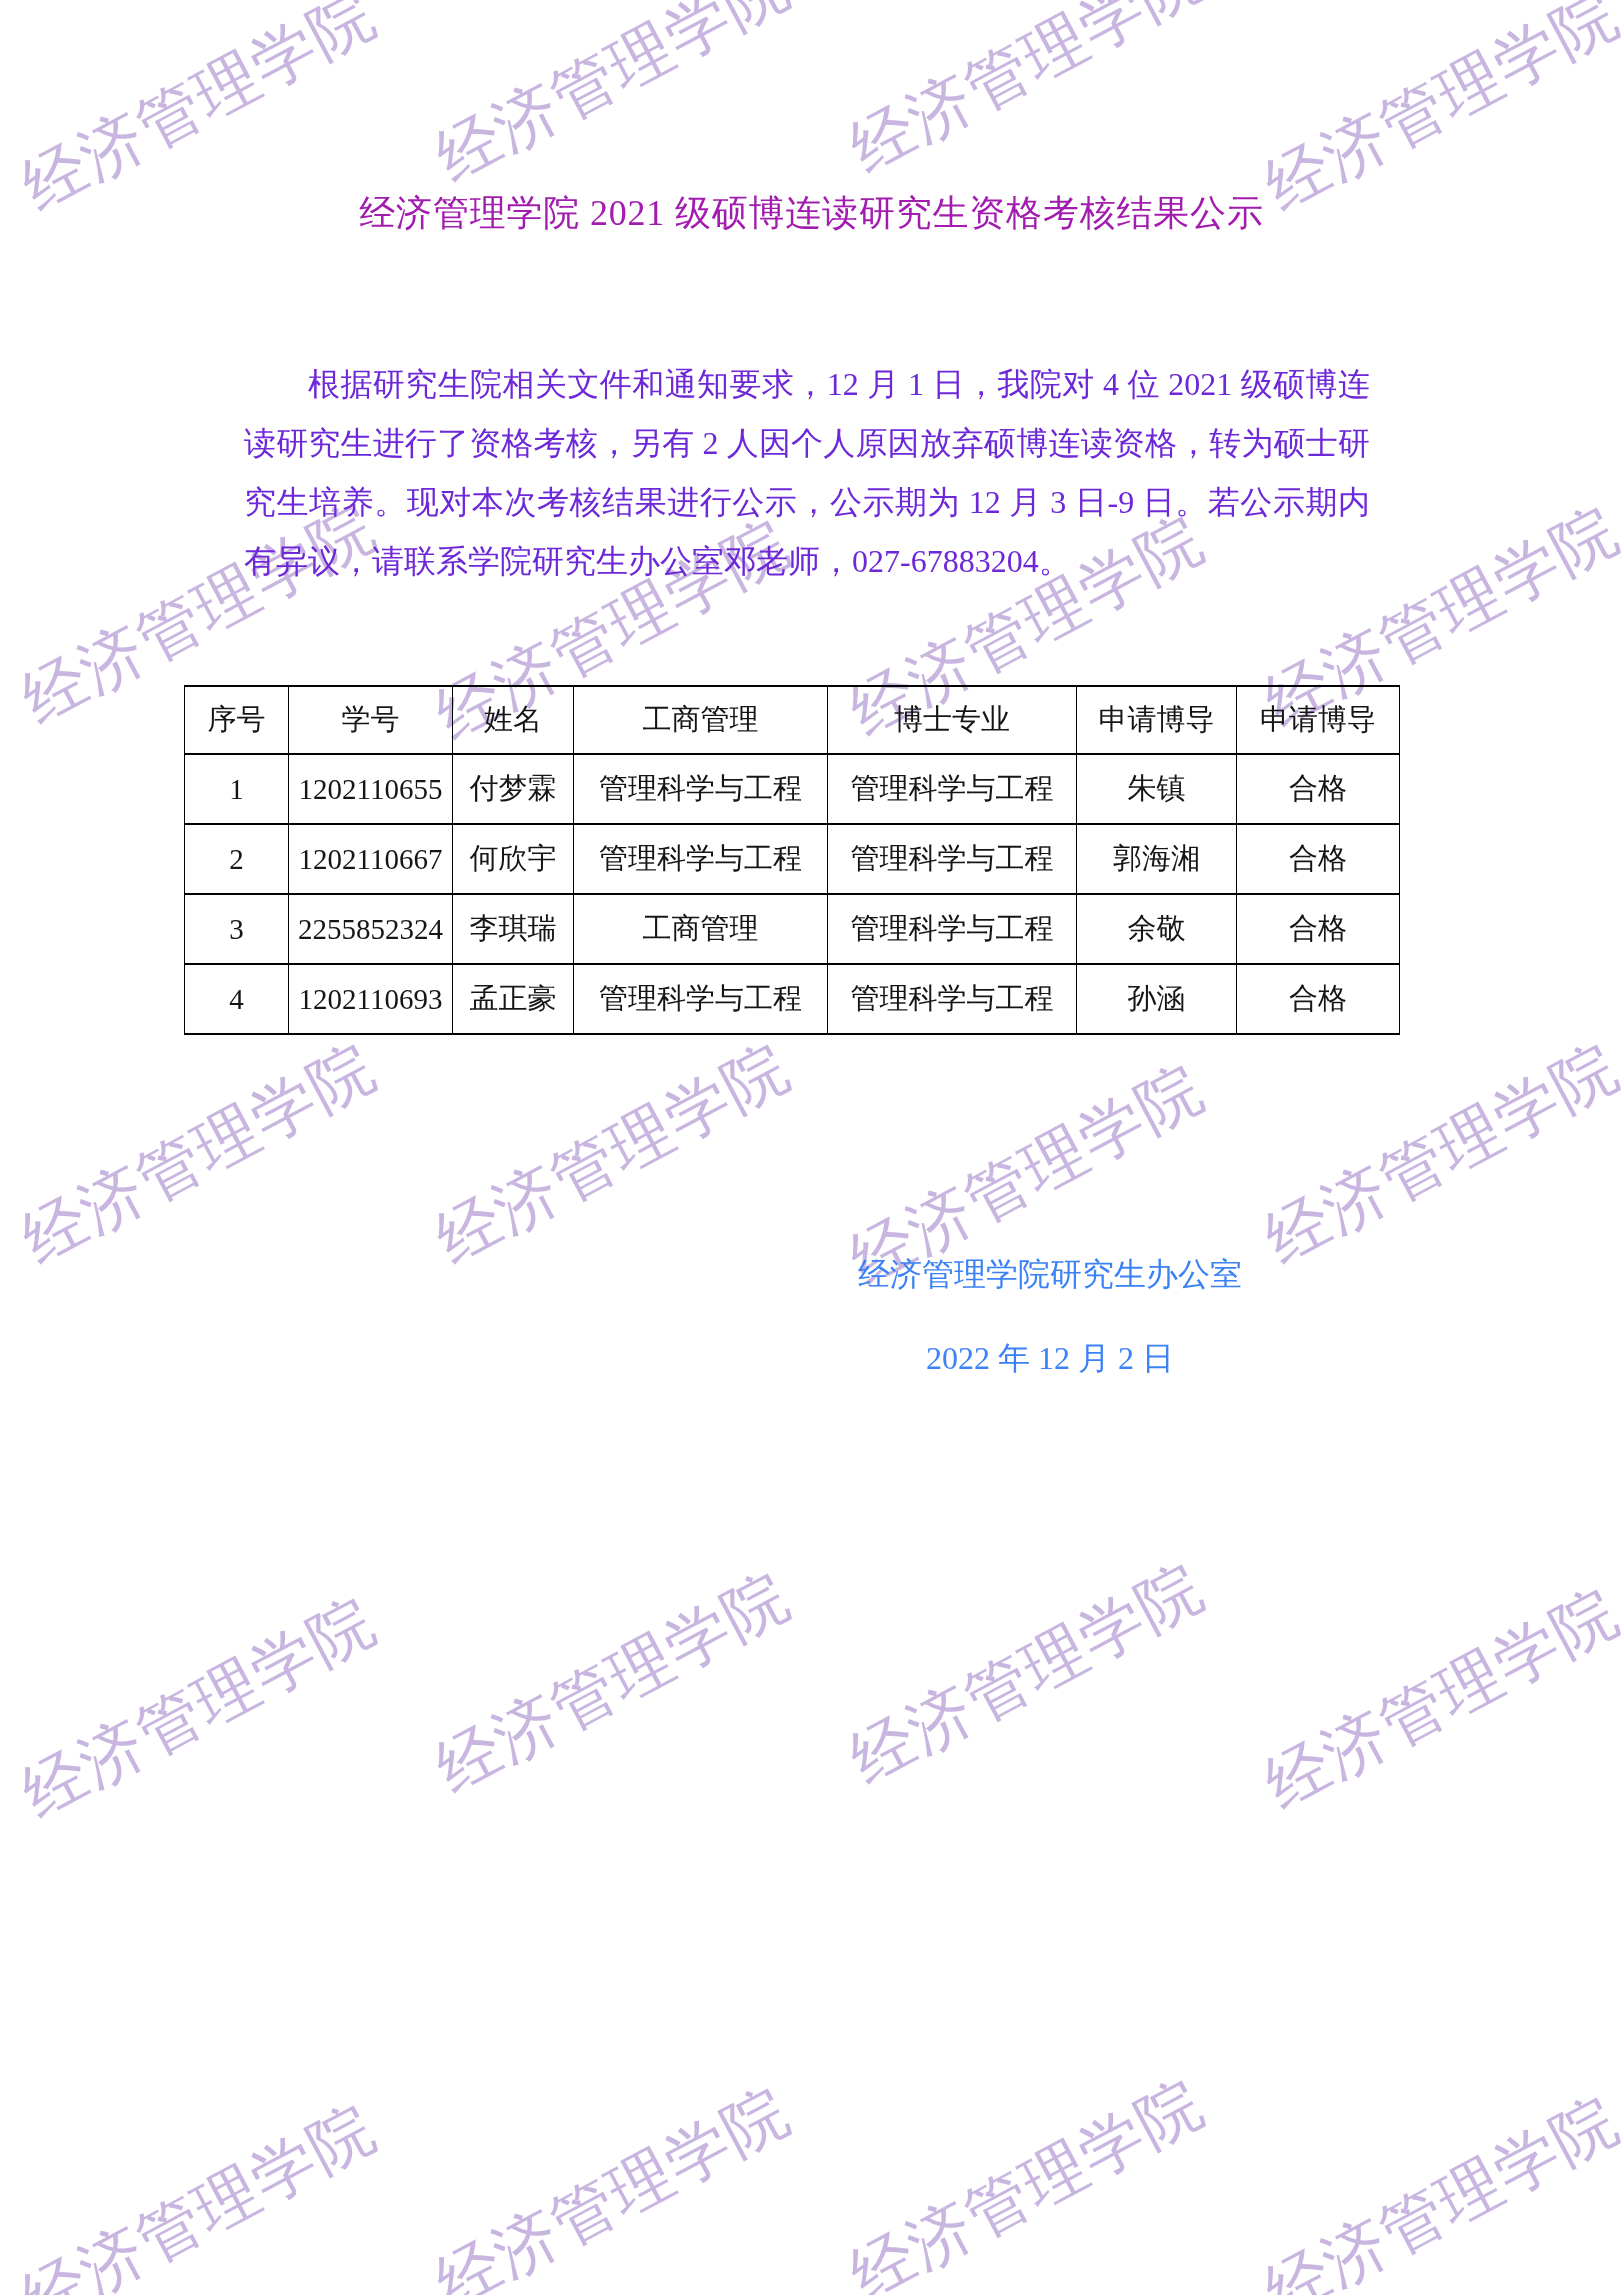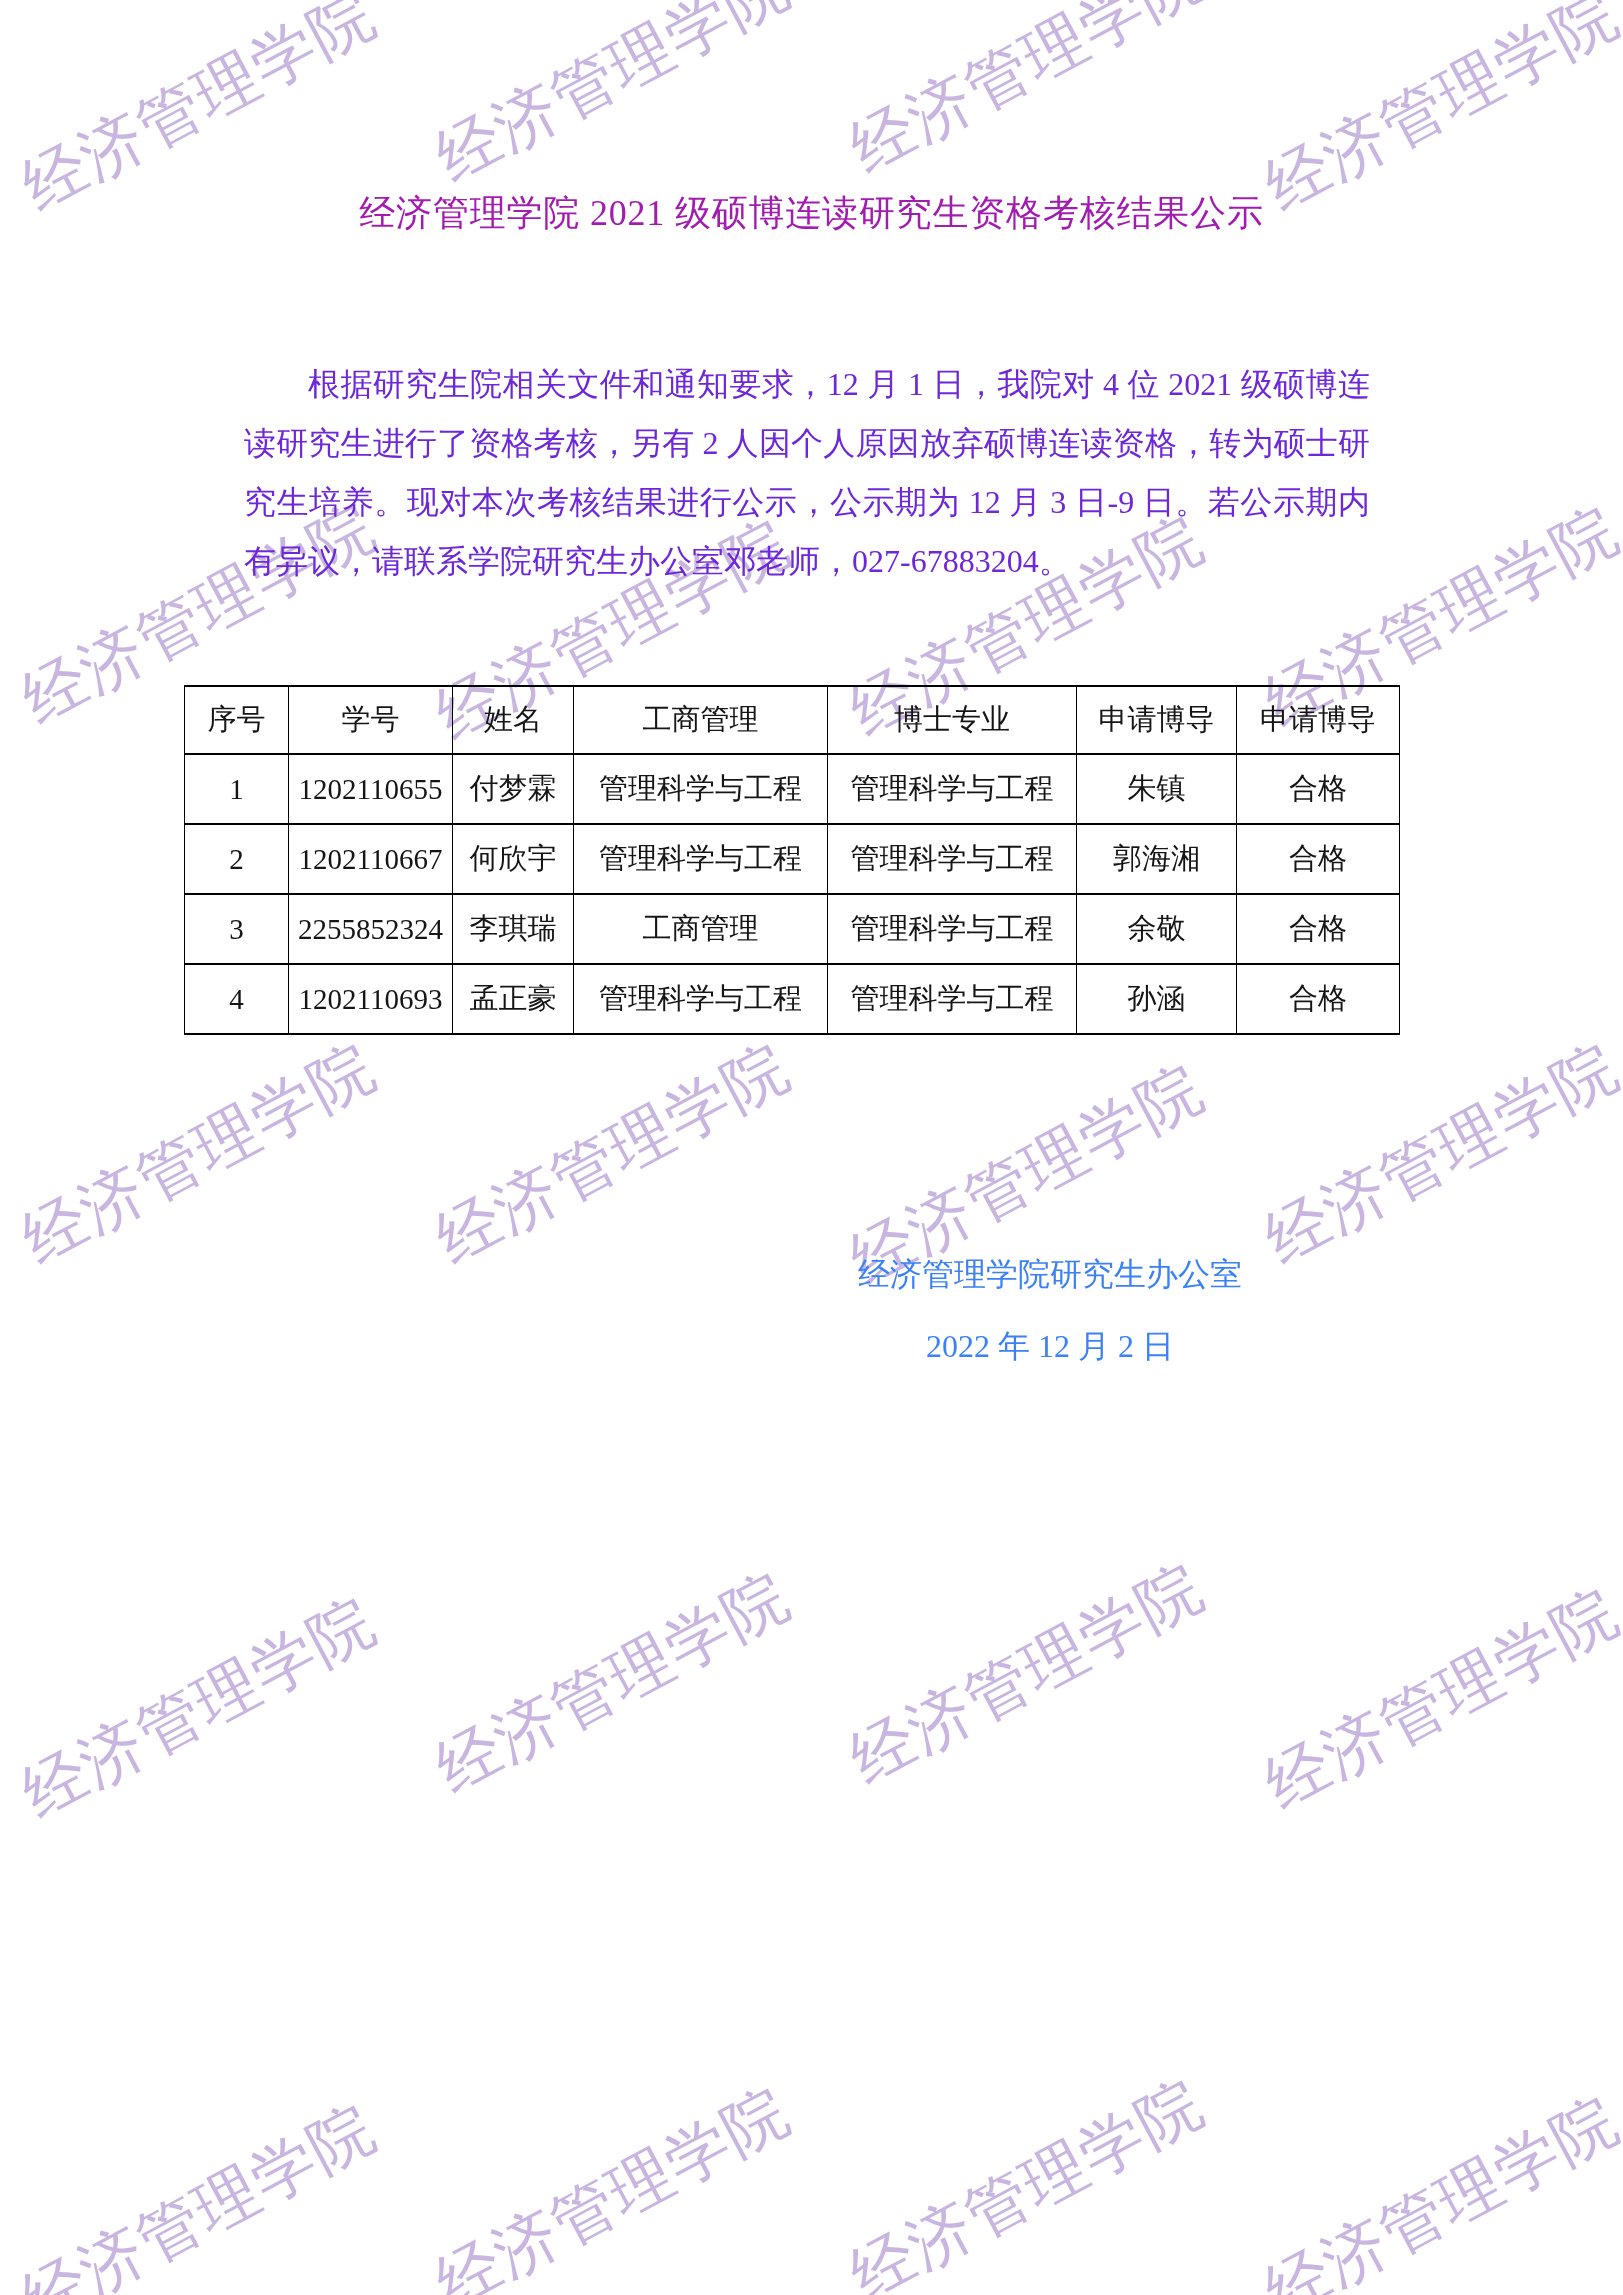--- a/index.html
+++ b/index.html
@@ -76,21 +76,21 @@
   .results-table td { height: 68px; }
   .sign-block {
     position: absolute;
     top: 1253px;
     left: 754px;
     width: 592px;
     text-align: center;
     font-size: 32px;
     color: #3b82f6;
   }
-  .sign-date { margin-top: 28px; }
+  .sign-date { margin-top: 40px; }
 </style>
 </head>
 <body>
 
 <div class="page">
 
   <div class="wm-layer">
       <span class="wm" style="left: 199px; top: 101px; color: rgb(201, 182, 224);">经济管理学院</span>
       <span class="wm" style="left: 613px; top: 72px; color: rgb(201, 182, 224);">经济管理学院</span>
       <span class="wm" style="left: 1027px; top: 63px; color: rgb(201, 182, 224);">经济管理学院</span>

